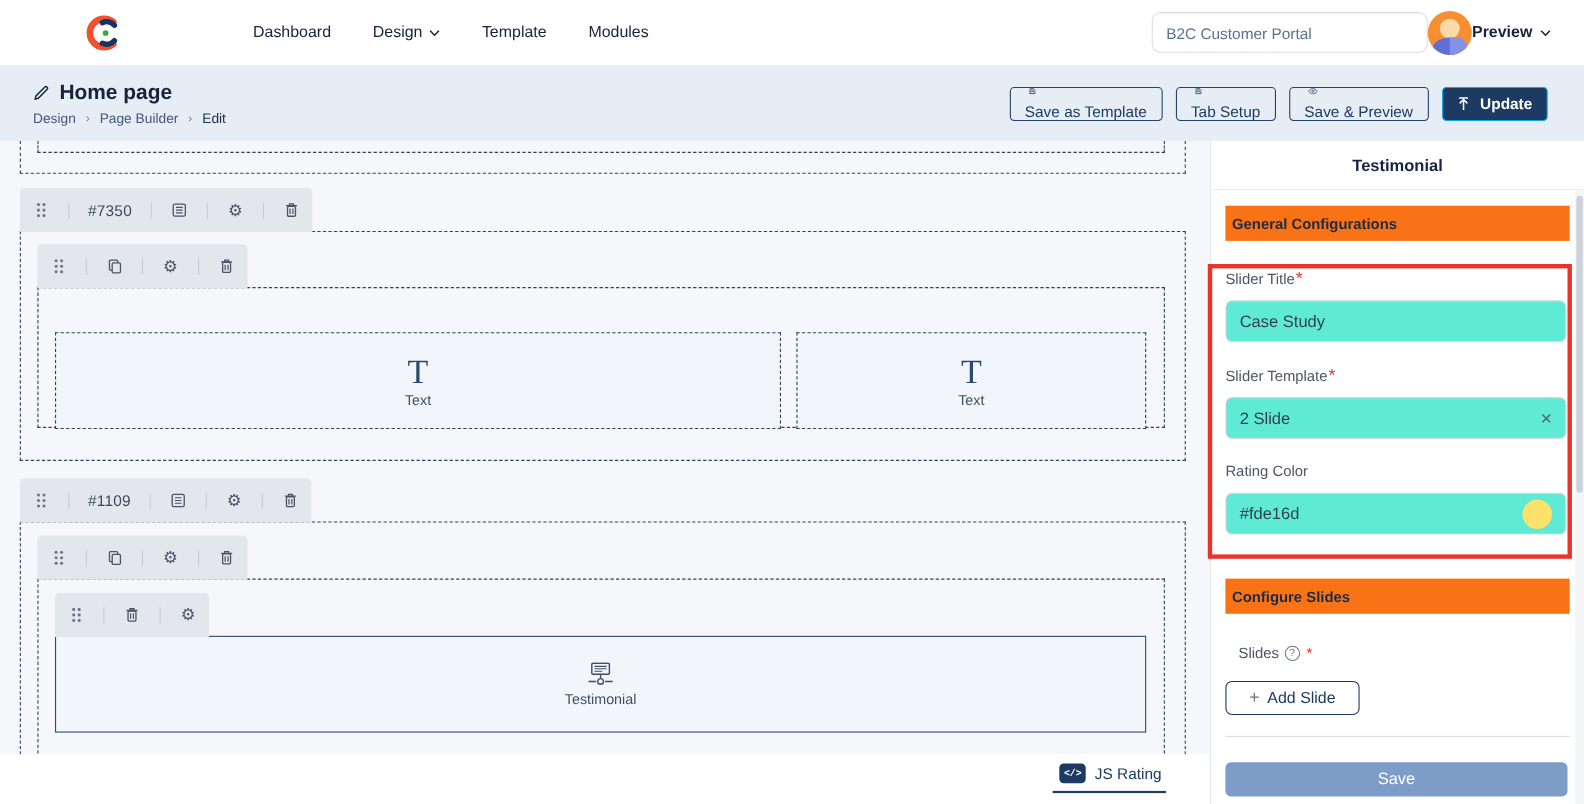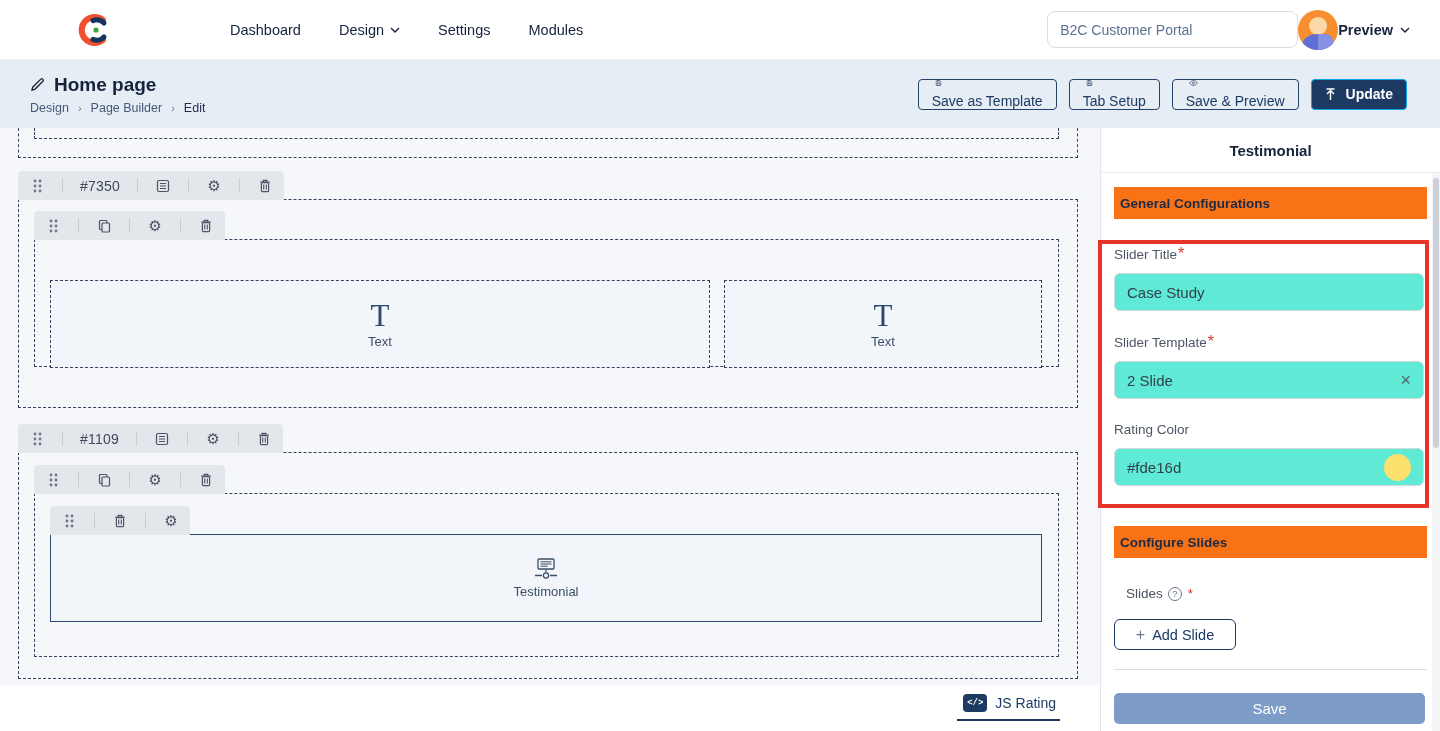--- a/index.html
+++ b/index.html
@@ -32,21 +32,21 @@
   .ph-actions { margin-left:auto; display:flex; align-items:center; gap:12px; padding-right:33px; }
   .btn-outline { height:31px; border:1px solid #23436b; border-radius:4px; background:transparent; color:#1c3b63; font-size:14px; display:inline-flex; align-items:flex-start; gap:7px; padding:0 13px; cursor:pointer; font-family:inherit;flex-direction:column; }
   .btn-solid { height:31px; border:1px solid #0ea5e9; border-radius:4px; background:#1d3a63; color:#fff; font-size:14px; font-weight:600; display:inline-flex; align-items:center; gap:10px; padding:0 13px; cursor:pointer; font-family:inherit; }
 
   
   .canvas { position:absolute; left:0; top:128px; width:1100px; height:558px; background:#f6f7fa; padding:0 22px 0 18px; overflow:hidden; }
   .dash { border:1px dashed #33415c; }
   .partial-block { width:1060px; height:30px; border:1px dashed #33415c; border-top:none; position:relative; }
   .partial-inner { margin:0 18px 0 15px; height:11px; border:1px dashed #33415c; border-top:none; }
 
-  .chip { display:inline-flex; align-items:center; height:29px; background:#e3e6ea; border-radius:4px 4px 0 0; padding:0 11px; gap:17px; position:relative; z-index:2; }
+  .chip { display:inline-flex; align-items:center; height:40px; background:#e3e6ea; border-radius:4px 4px 0 0; padding:0 11px; gap:17px; position:relative; z-index:2; }
   .chip .csep { width:1px; height:15px; background:#c7cdd5; }
   .chip .cid { font-size:14px; color:#3d4a5c; letter-spacing:.2px; }
   .cicon { display:inline-flex; align-items:center; justify-content:center; width:16px; height:16px; color:#4a5568; cursor:pointer; }
   .gear-glyph { font-size:15px; line-height:1; color:#4a5568; }
 
   .section-box { width:1060px; margin-top:-1px; }
   .sec1 { height:209px; padding:11px 18px 0 15px; }
   .sec2 { height:227px; padding:12px 18px 0 15px; }
   .row1 { height:128px; padding:40px 16px 0 15px; display:flex; gap:14px; margin-top:-1px; }
   .row2 { height:164px; padding:12px 16px 0 15px; margin-top:-1px; }
@@ -106,21 +106,21 @@
       <span class="nav-item">
           <span>Dashboard</span>
         </span>
       <span class="nav-item">
         <span>Design</span>
         <svg class="chev" viewBox="0 0 10 6">
             <polyline points="1,1 5,5 9,1" fill="none" stroke="#15233c" stroke-width="1.4"></polyline>
           </svg>
       </span>
       <span class="nav-item">
-          <span>Settings</span>
+          <span>Template</span>
         </span>
       <span class="nav-item">
           <span>Modules</span>
         </span>
     </nav>
     <div class="topnav-right">
       <div class="portal-box">
         <span>B2C Customer Portal</span>
       </div>
       <div class="avatar">

